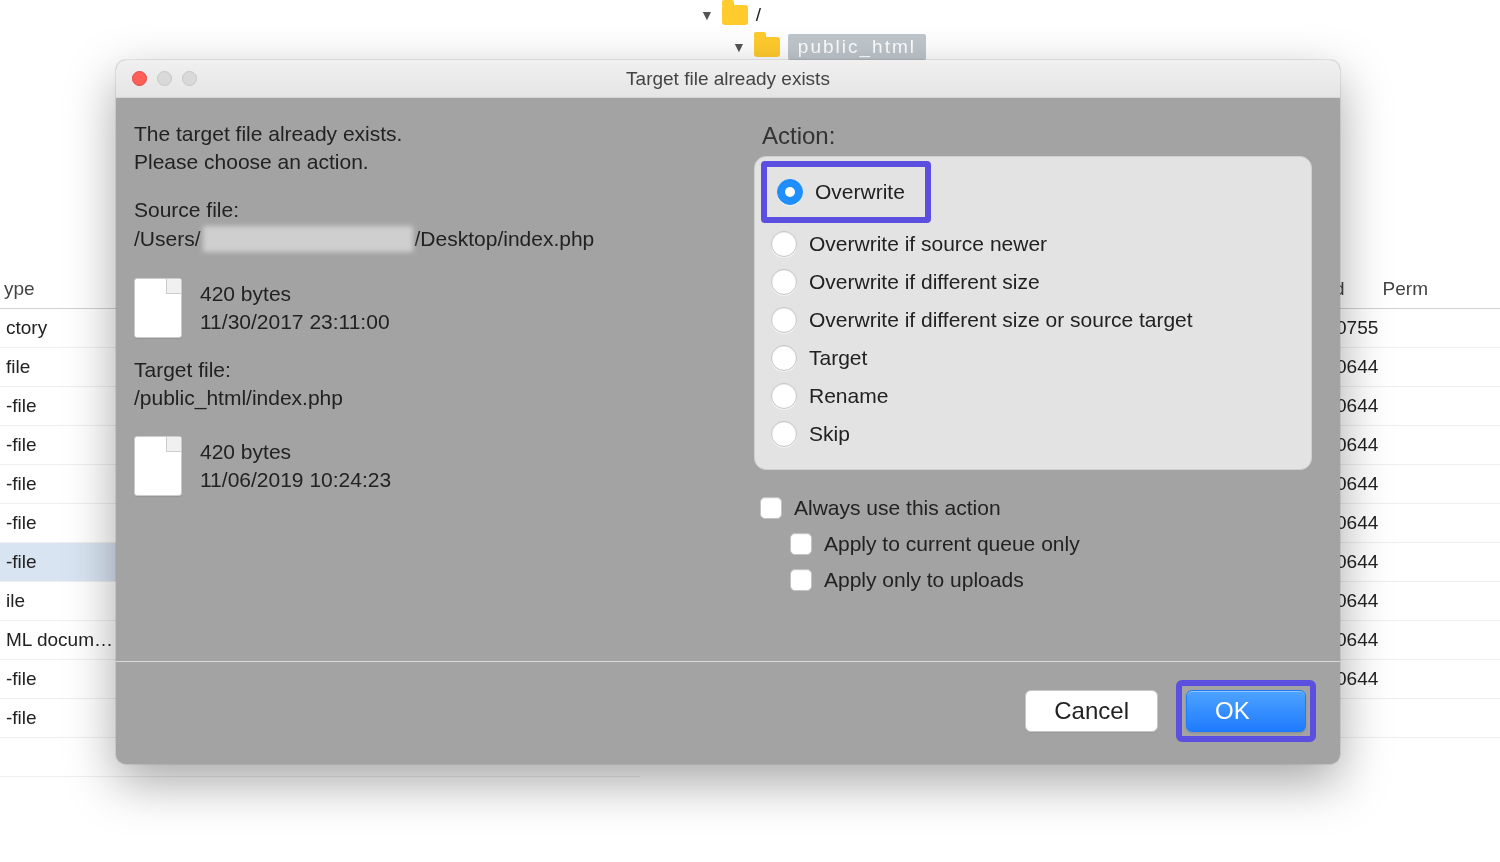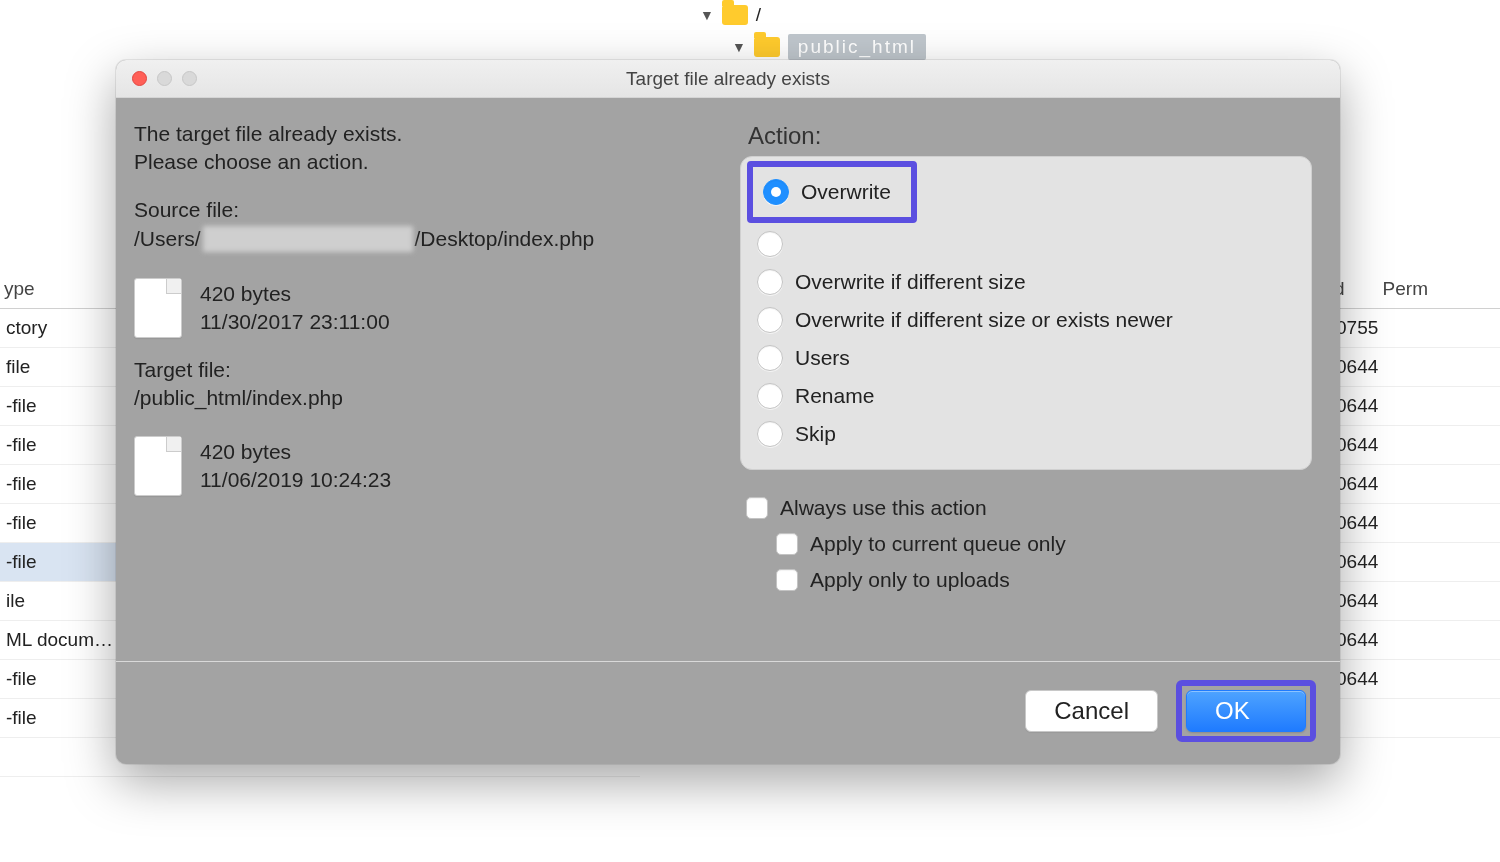--- a/index.html
+++ b/index.html
@@ -64,21 +64,21 @@
   border-bottom:1px solid #d5d5d5;
 }
 .traffic { display:flex; gap:10px; padding-left:16px; }
 .tl { width:15px; height:15px; border-radius:50%; background:#d9d9d9; border:1px solid #c7c7c7; }
 .tl.red { background:#ff5f57; border-color:#e24640; }
 .title-text { position:absolute; left:0; right:0; text-align:center; font-size:19px; color:#444; pointer-events:none; }
 
 .dialog-body {
   display:flex;
   padding: 24px 28px 0 18px;
-  gap: 6px;
+  gap: 20px;
   flex: 1 1 auto;
 }
 .left-pane { flex: 0 0 600px; font-size:21px; color:#222; }
 .left-pane p { margin-bottom: 4px; }
 .section-gap { height: 20px; }
 .path-line { display:flex; align-items:center; flex-wrap:nowrap; font-size:21px; }
 .redact { display:inline-block; width:210px; height:26px; background: #cfcfcf; filter: blur(2.5px); margin: 0 2px; vertical-align:middle; }
 .fileinfo { display:flex; gap:18px; align-items:flex-start; margin-top:26px; }
 .big-file-icon { width:48px; height:60px; background:#fff; border:1px solid #ccc; border-radius:3px; position:relative; box-shadow:0 1px 1px rgba(0,0,0,.08); }
 .big-file-icon::after { content:""; position:absolute; right:0; top:0; width:14px; height:14px; background:#f0f0f0; border-left:1px solid #ccc; border-bottom:1px solid #ccc; }
@@ -347,32 +347,33 @@
       <div class="action-label">Action:</div>
       <div class="action-box">
         <div class="highlight-frame">
           <div class="radio-row">
             <span class="rdot checked"></span>
             <span>Overwrite</span>
           </div>
         </div>
         <div class="radio-row">
           <span class="rdot"></span>
+          <span>Overwrite if source newer</span>
         </div>
         <div class="radio-row">
           <span class="rdot"></span>
           <span>Overwrite if different size</span>
         </div>
         <div class="radio-row">
           <span class="rdot"></span>
-          <span>Overwrite if different size or exists newer</span>
-        </div>
-        <div class="radio-row">
-          <span class="rdot"></span>
-          <span>Users</span>
+          <span>Overwrite if different size or source target</span>
+        </div>
+        <div class="radio-row">
+          <span class="rdot"></span>
+          <span>Target</span>
         </div>
         <div class="radio-row">
           <span class="rdot"></span>
           <span>Rename</span>
         </div>
         <div class="radio-row">
           <span class="rdot"></span>
           <span>Skip</span>
         </div>
       </div>

